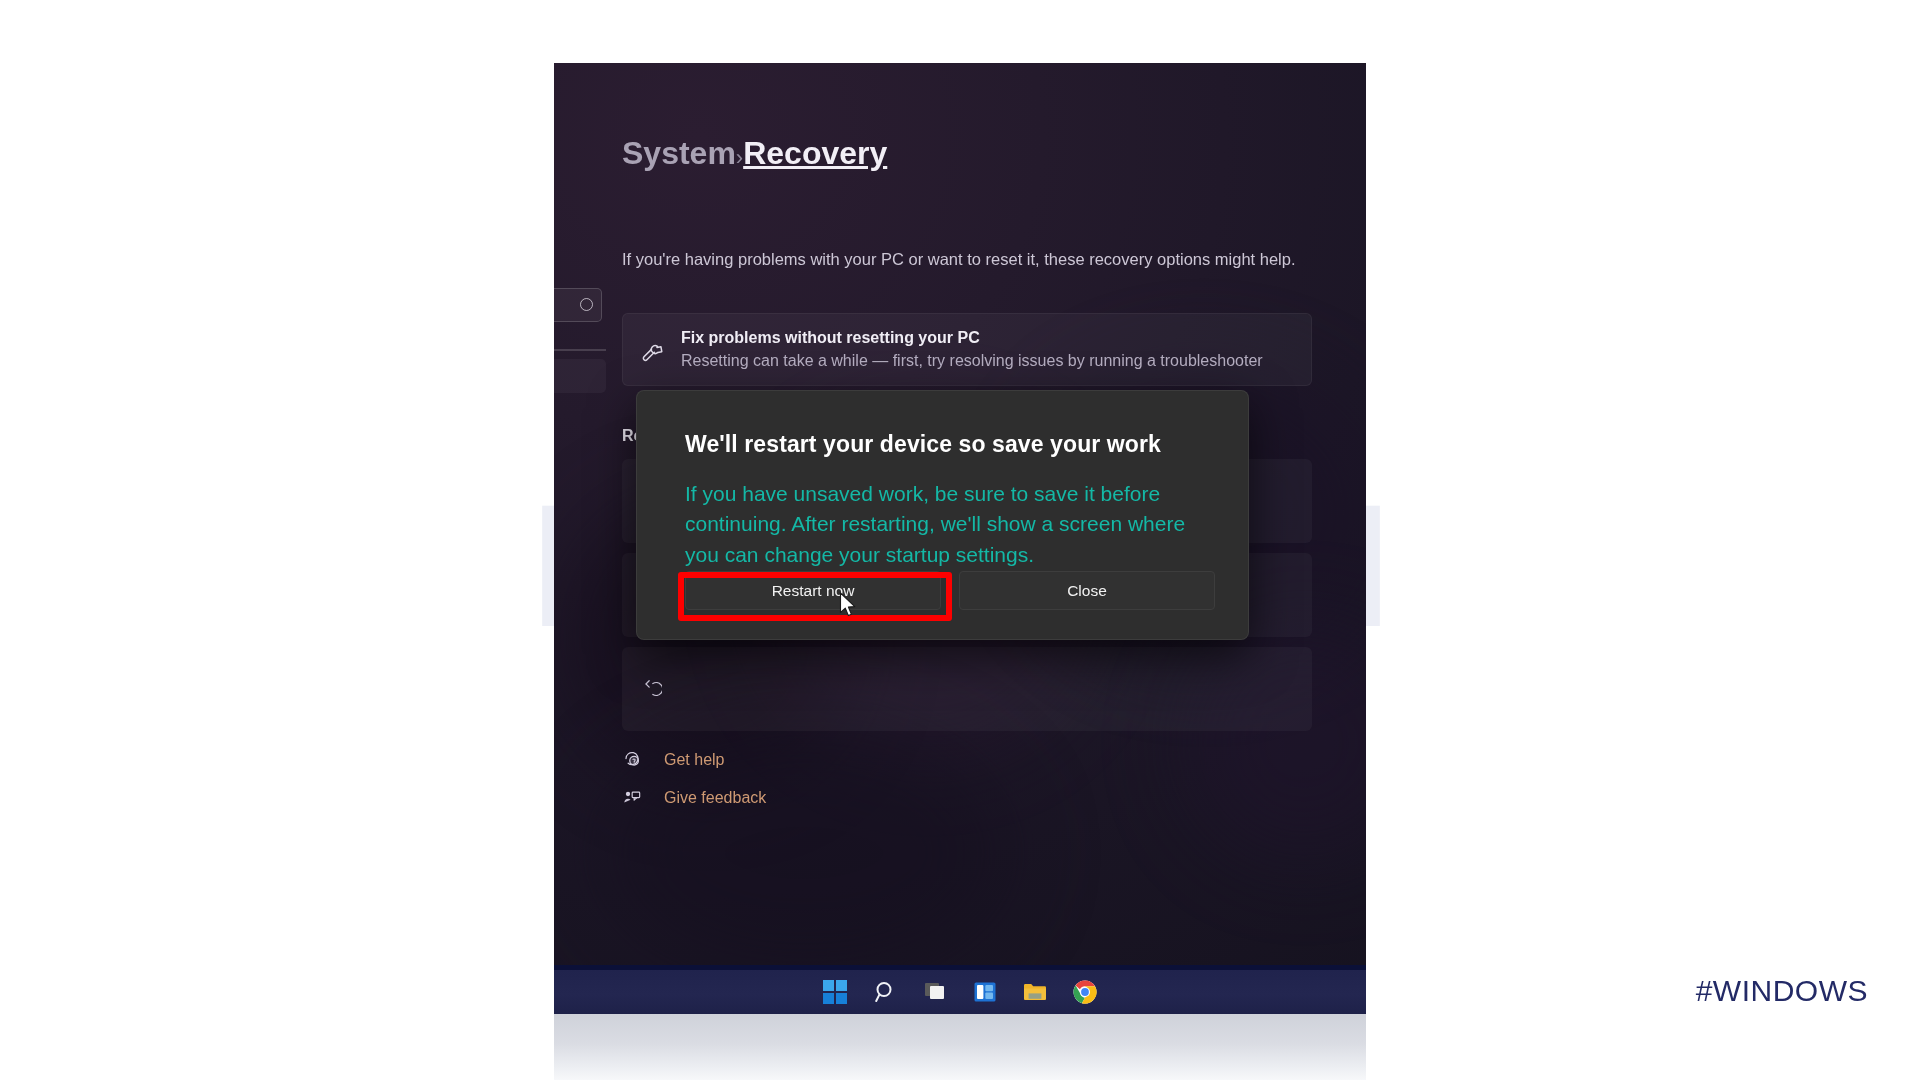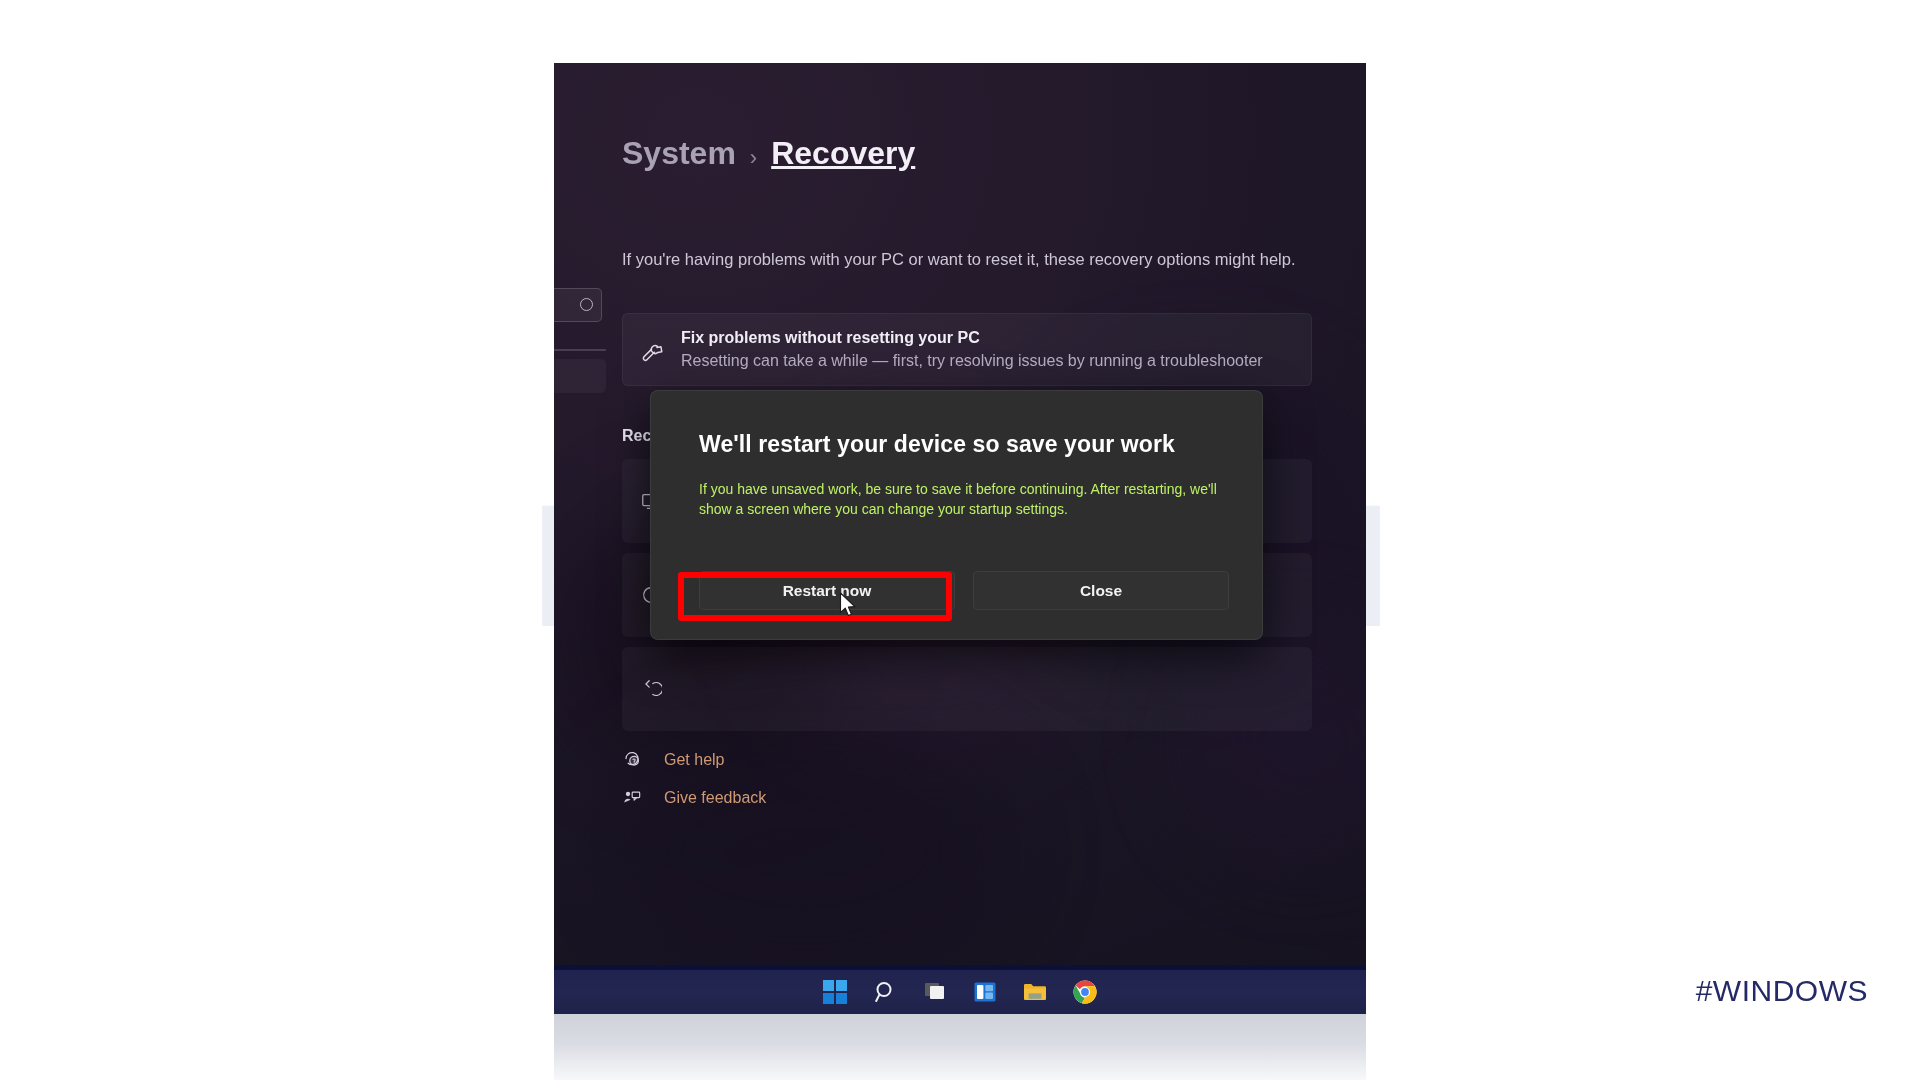--- a/index.html
+++ b/index.html
@@ -108,21 +108,20 @@
     height: 903px;
     z-index: 4;
   }
 
   #breadcrumb {
     position: absolute;
     left: 68px;
     top: 74px;
     display: flex;
     align-items: flex-end;
-    gap: 14px;
     font-size: 32px;
     font-weight: 600;
     line-height: 1;
   }
   #crumbSystem { color: #a9a2b4; cursor: pointer; }
   #crumbSep    { color: #8e879a; font-size: 22px; font-weight: 400; }
   #crumbCurrent{ color: #f2eff6; text-decoration: underline; }
 
   #pageSubtitle {
     position: absolute;
@@ -222,21 +221,21 @@
     color: #d4cfe0;
   }
   .footerLink .linkText {
     font-size: 16px;
     color: #cf9a73;
   }
 
   
   #dialogWrap {
     position: absolute;
-    left: 650px;
+    left: 636px;
     top: 390px;
     width: 613px;
     height: 250px;
     z-index: 8;
     border-radius: 15px;
   }
   #dialog {
     position: absolute;
     inset: 0;
     background: #2e2e2e;
@@ -251,32 +250,31 @@
     font-size: 23px;
     font-weight: 700;
     color: #ffffff;
     letter-spacing: .1px;
   }
   #dialogBody {
     position: absolute;
     left: 48px;
     top: 88px;
     width: 530px;
-    font-size: 14px;
+    font-size: 21px;
     line-height: 1.45;
-    color: #bef264;
+    color: #14b8a6;
   }
   #dialogButtons {
     position: absolute;
     left: 48px;
     top: 180px;
     width: 530px;
     display: flex;
     gap: 18px;
-    font-weight: bold;
   }
   .dlgBtn {
     flex: 1 1 0;
     height: 39px;
     border-radius: 4px;
     border: 1px solid #3d3d3d;
     background: #313131;
     color: #f2f2f2;
     font-family: "Liberation Sans", sans-serif;
     font-size: 15.5px;

